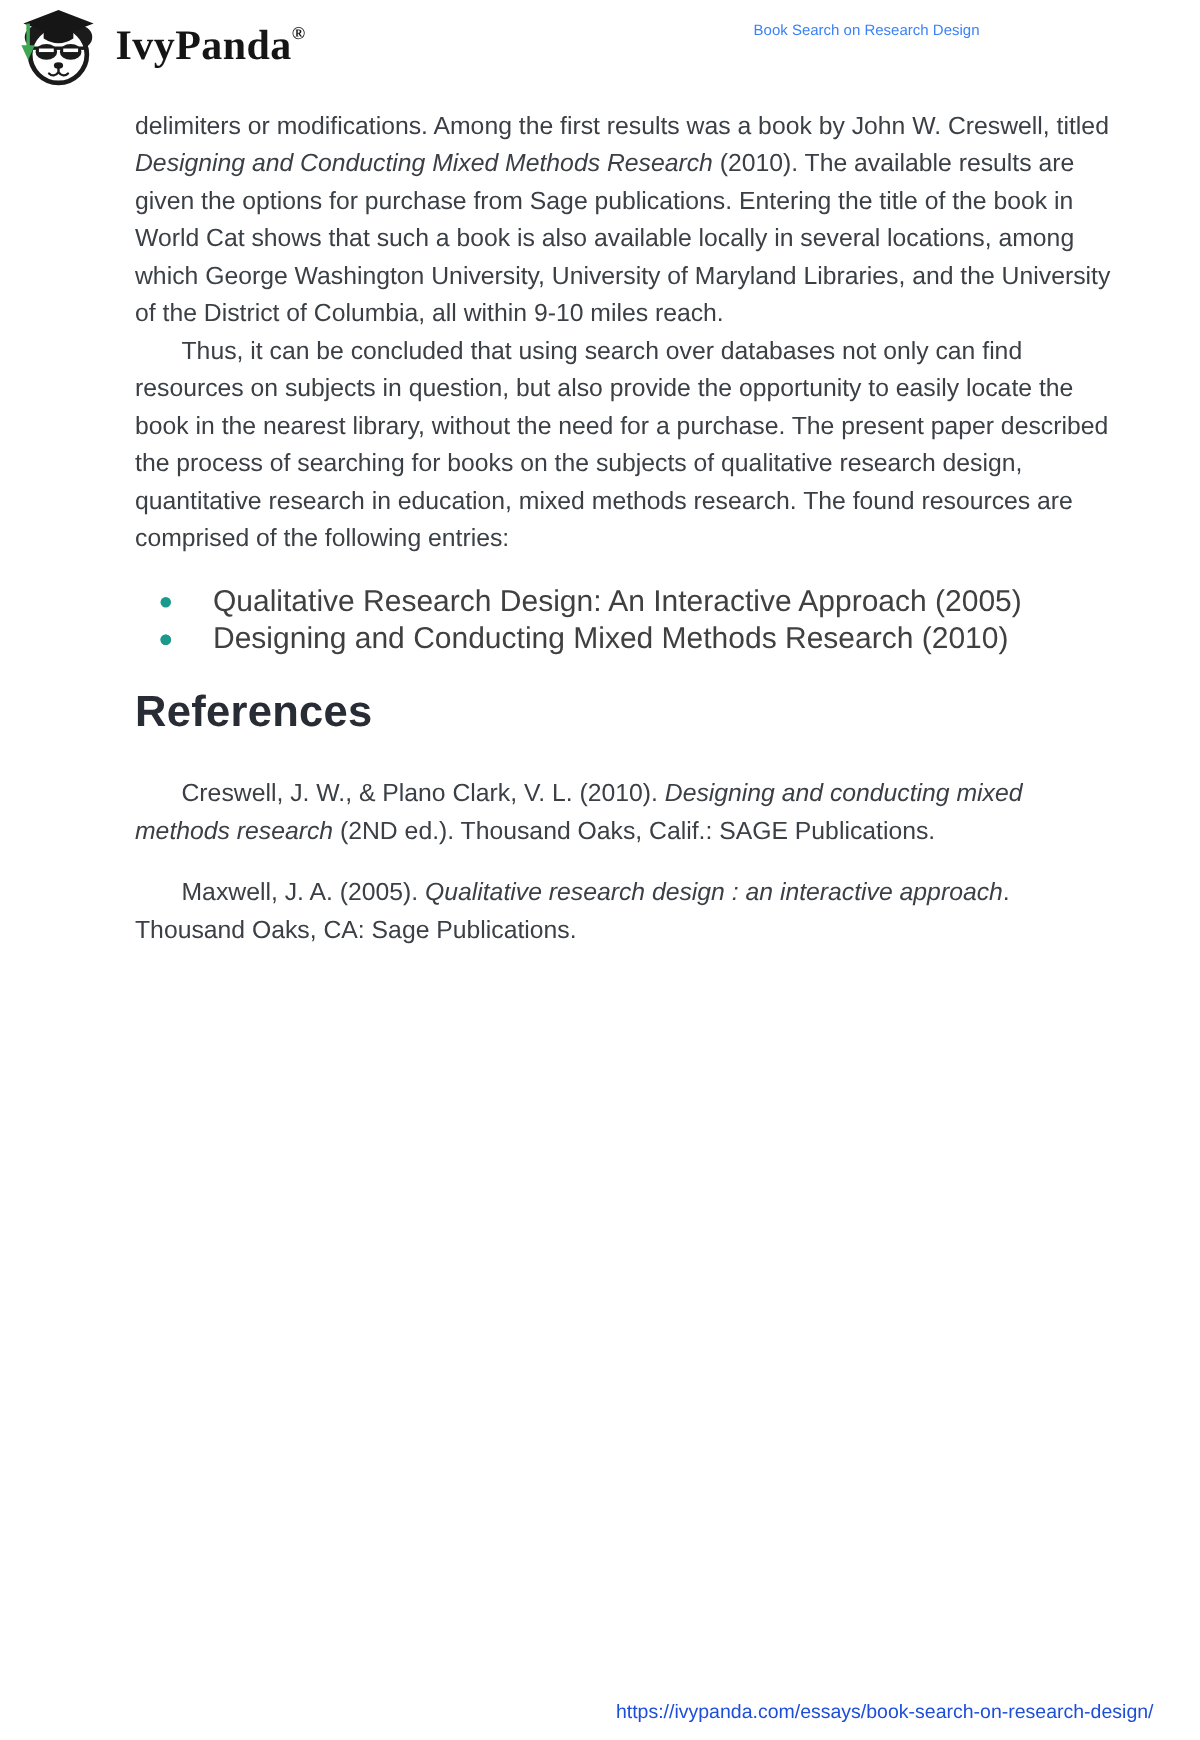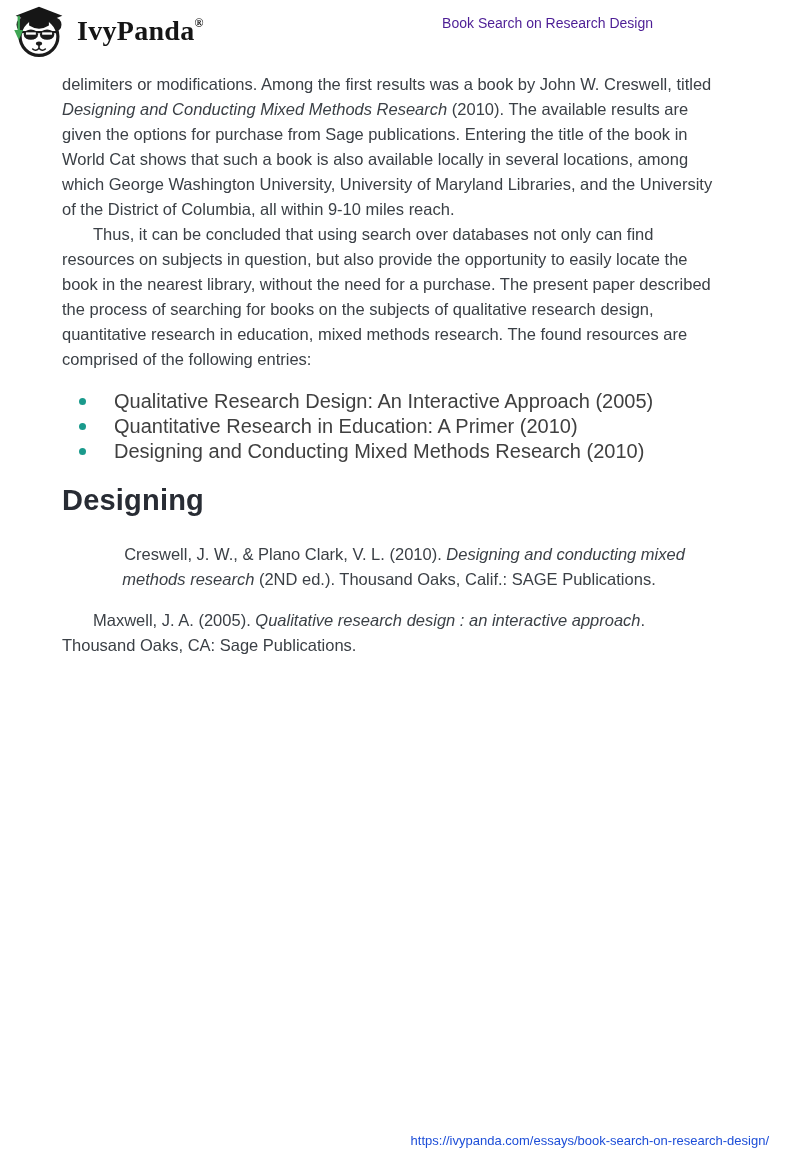--- a/index.html
+++ b/index.html
@@ -13,23 +13,23 @@
   .header { position:absolute; top:0; left:0; width:684px; height:64px; }
   .logo { position:absolute; left:10px; top:4px; display:flex; align-items:center; gap:9px; cursor:pointer; }
   .logo-icon { width:58px; height:54px; display:block; }
   .logo-text {
     font-family:"Liberation Serif", serif;
     font-weight:700; font-size:28px; color:#151515; letter-spacing:0.3px;
   }
   .logo-reg { font-size:12px; vertical-align:13px; font-weight:700; }
   .page-title {
     position:absolute; top:15px; right:31px;
-    font-size:14px; color:#4c1d95;
+    font-size:10px; color:#3b82f6;
   }
-  .content { position:absolute; left:62px; top:72px; width:654px; }
+  .content { position:absolute; left:90px; top:72px; width:654px; }
   .para {
     font-size:16.5px; line-height:25px; color:#3b4046;
   }
   .para em { font-style:italic; }
   .para.indent { text-indent:31px; }
   .p2 { margin-top:0; }
   .book-list { margin-top:17px; list-style:none; }
   .book-list li {
     position:relative;
     padding-left:52px;
@@ -40,21 +40,21 @@
     width:7px; height:7px; border-radius:50%;
     background:#1a9a8c;
   }
   .refs-heading {
     margin-top:19px;
     font-size:29px; font-weight:700; color:#282c34;
     line-height:34px;
     letter-spacing:0.2px;
   }
   .ref { margin-top:16px; text-indent:31px; }
-  .ref.first { margin-top:25px;text-align:center; }
+  .ref.first { margin-top:25px; }
   .footer-url {
     position:absolute; top:1133px; right:31px;
     font-size:13px; color:#1d4ed8;
   }
 </style>
 </head>
 <body>
 
 <div class="header">
   <div class="logo">
@@ -85,23 +85,23 @@
   </div>
   <div class="page-title">Book Search on Research Design</div>
 </div>
 
 <div class="content">
   <p class="para p1"><span>delimiters or modifications. Among the first results was a book by John W. Creswell, titled </span><em>Designing and Conducting Mixed Methods Research</em><span> (2010). The available results are given the options for purchase from Sage publications. Entering the title of the book in World Cat shows that such a book is also available locally in several locations, among which George Washington University, University of Maryland Libraries, and the University of the District of Columbia, all within 9-10 miles reach.</span></p>
   <p class="para p2 indent"><span>Thus, it can be concluded that using search over databases not only can find resources on subjects in question, but also provide the opportunity to easily locate the book in the nearest library, without the need for a purchase. The present paper described the process of searching for books on the subjects of qualitative research design, quantitative research in education, mixed methods research. The found resources are comprised of the following entries:</span></p>
 
   <ul class="book-list">
     <li><span class="bullet"></span><span>Qualitative Research Design: An Interactive Approach (2005)</span></li>
-    <li><span class="bullet"></span><span>Quantitative Research in Education: A Primer (2010)</span></li>
+    <li><span class="bullet"></span></li>
     <li><span class="bullet"></span><span>Designing and Conducting Mixed Methods Research (2010)</span></li>
   </ul>
 
-  <h1 class="refs-heading">Designing</h1>
+  <h1 class="refs-heading">References</h1>
 
   <p class="para ref first"><span>Creswell, J. W., &amp; Plano Clark, V. L. (2010). </span><em>Designing and conducting mixed methods research</em><span> (2ND ed.). Thousand Oaks, Calif.: SAGE Publications.</span></p>
   <p class="para ref"><span>Maxwell, J. A. (2005). </span><em>Qualitative research design : an interactive approach</em><span>. Thousand Oaks, CA: Sage Publications.</span></p>
 </div>
 
 <div class="footer-url">https://ivypanda.com/essays/book-search-on-research-design/</div>
 
 </body></html>

